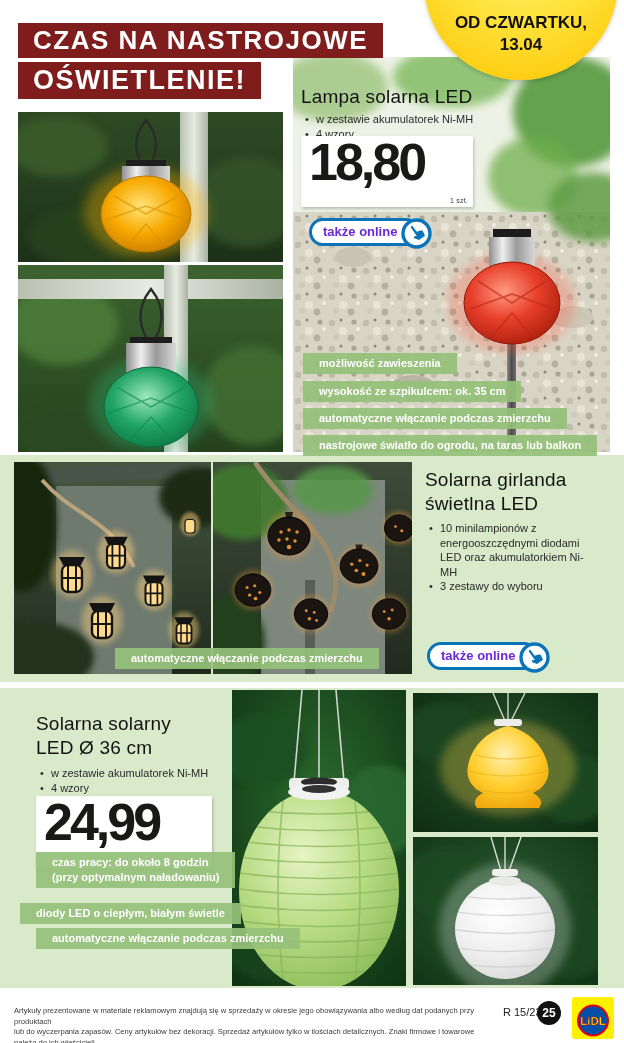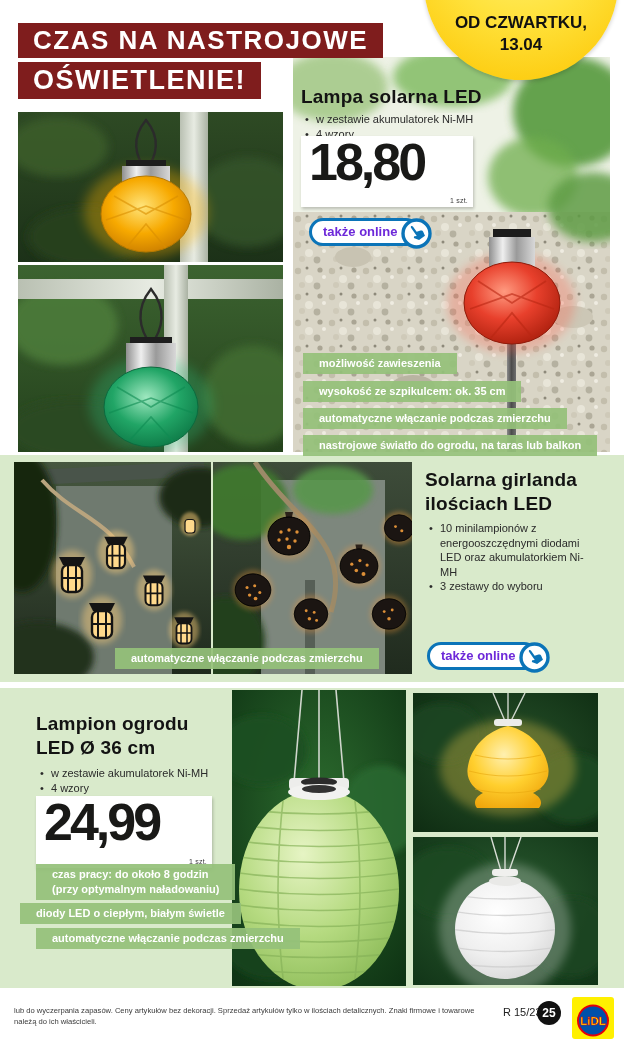--- a/index.html
+++ b/index.html
@@ -20,21 +20,21 @@
   .badge{
     position:absolute;left:424px;top:-114px;width:194px;height:194px;border-radius:50%;
     background:radial-gradient(circle at 50% 30%, #fff173 0%, #ffe23c 45%, #fcc400 100%);
     display:flex;flex-direction:column;justify-content:flex-end;align-items:center;
     padding-bottom:24px;box-sizing:border-box;z-index:7;color:#111;
     font-weight:700;font-size:17px;line-height:22px;text-align:center;
     box-shadow:0 2px 4px rgba(0,0,0,.18);
   }
 
   
-  .ptitle{position:absolute;font-size:19px;line-height:24px;font-weight:700;color:#131313;z-index:4;letter-spacing:.2px}
+  .ptitle{position:absolute;font-size:19px;line-height:24px;font-weight:400;color:#131313;z-index:4;letter-spacing:.2px}
   ul.bullets{position:absolute;margin:0;padding:0;list-style:none;z-index:4}
   ul.bullets li{position:relative;font-size:11px;line-height:14.5px;color:#2a2a2a;padding-left:13px}
   ul.bullets li::before{content:"•";position:absolute;left:2px;color:#2a2a2a}
   .price-box{position:absolute;background:#fff;z-index:4;box-shadow:1px 2px 3px rgba(0,0,0,.22)}
   .price{position:absolute;left:8px;top:-4px;font-weight:700;font-size:52px;letter-spacing:-3px;color:#191917;font-family:"Liberation Sans",sans-serif}
   .unit{position:absolute;right:5px;bottom:3px;font-size:7px;color:#3c3c3c;letter-spacing:.2px}
   .online-btn{
     position:absolute;height:22px;background:#fff;border:3px solid #0b74b8;border-radius:15px;
     color:#6d28d9;font-weight:700;font-size:13px;line-height:22px;padding:0 20px 0 11px;
     z-index:4;white-space:nowrap;cursor:pointer;
@@ -355,50 +355,50 @@
               <circle cx="4" cy="4" r="2.2"></circle>
             </g>
         </g>
       </g>
     </svg>
   </div>
 
   <div class="gtag" style="left:115px;top:193px">automatyczne włączanie podczas zmierzchu</div>
 
   <div class="ptitle" style="left:425px;top:13px">Solarna girlanda</div>
-  <div class="ptitle" style="left:425px;top:37px">ilościach LED</div>
+  <div class="ptitle" style="left:425px;top:37px">świetlna LED</div>
   <ul class="bullets" style="left:427px;top:66px;width:172px">
     <li>10 minilampionów z energooszczędnymi diodami LED oraz akumulatorkiem Ni-MH</li>
     <li>3 zestawy do wyboru</li>
   </ul>
   <div class="online-btn" style="left:427px;top:187px">
     <span>także online</span>
     <svg class="hand" viewBox="0 0 33 33">
       <circle cx="16.5" cy="16.5" r="13.5" fill="#fff" stroke="#0b74b8" stroke-width="3.4"></circle>
       <g transform="rotate(-35 16 16)">
         <path d="M15.5 7.5c1 0 1.7.7 1.7 1.7v6.2l3.9 1.2c1.1.3 1.8 1.4 1.5 2.5l-.9 4.4h-7.2l-3.2-4.6 1.3-1.2 2.3 1.2V9.2c0-1 .6-1.7 1.6-1.7z" fill="#0b74b8"></path>
       </g>
     </svg>
   </div>
 </div>
 
 <div class="band bot">
 
-  <div class="ptitle" style="left:36px;top:24px">Lampion ogrodu</div>
+  <div class="ptitle" style="left:36px;top:24px">Solarna solarny</div>
   <div class="ptitle" style="left:36px;top:48px">LED Ø 36 cm</div>
   <ul class="bullets" style="left:38px;top:78px;width:190px">
     <li>w zestawie akumulatorek Ni-MH</li>
     <li>4 wzory</li>
   </ul>
   <div class="price-box" style="left:36px;top:108px;width:176px;height:72px">
     <div class="price">24,99</div>
     <div class="unit">1 szt.</div>
   </div>
 
-  <div class="gtag two" style="left:36px;top:176px">
+  <div class="gtag two" style="left:36px;top:164px">
     <div>czas pracy: do około 8 godzin</div>
     <div>(przy optymalnym naładowaniu)</div>
   </div>
   <div class="gtag" style="left:20px;top:215px">diody LED o ciepłym, białym świetle</div>
   <div class="gtag" style="left:36px;top:240px">automatyczne włączanie podczas zmierzchu</div>
 
   <div class="photo" style="left:232px;top:2px;width:174px;height:296px">
     <svg width="174" height="296" viewBox="0 0 174 296">
       <defs>
         <radialGradient id="folA" cx="50%" cy="40%" r="75%">
@@ -499,20 +499,21 @@
         <path d="M37 92 Q92 101 147 92"></path>
           <path d="M38 110 Q92 119 146 110"></path>
         <path d="M42 126 Q92 134 142 126"></path>
       </g>
       <ellipse cx="92" cy="44" rx="16" ry="5" fill="#e9e9e7"></ellipse>
     </svg>
   </div>
 </div>
 
 <div class="legal">
+  <div>Artykuły prezentowane w materiale reklamowym znajdują się w sprzedaży w okresie jego obowiązywania albo według dat podanych przy produktach</div>
   <div>lub do wyczerpania zapasów. Ceny artykułów bez dekoracji. Sprzedaż artykułów tylko w ilościach detalicznych. Znaki firmowe i towarowe należą do ich właścicieli.</div>
 </div>
 <div class="issue">R 15/23</div>
 <div class="pageno">
   <span>25</span>
 </div>
 <svg class="lidl" viewBox="0 0 42 42">
   <rect width="42" height="42" rx="3" fill="#fff000"></rect>
   <circle cx="21" cy="23.5" r="15" fill="#0050aa" stroke="#e3000b" stroke-width="2"></circle>
   <text x="21" y="28" text-anchor="middle" font-size="11.5" font-weight="bold" font-family="Liberation Sans, sans-serif" fill="#fff000" stroke="#e3000b" stroke-width="0.55">LiDL</text>

